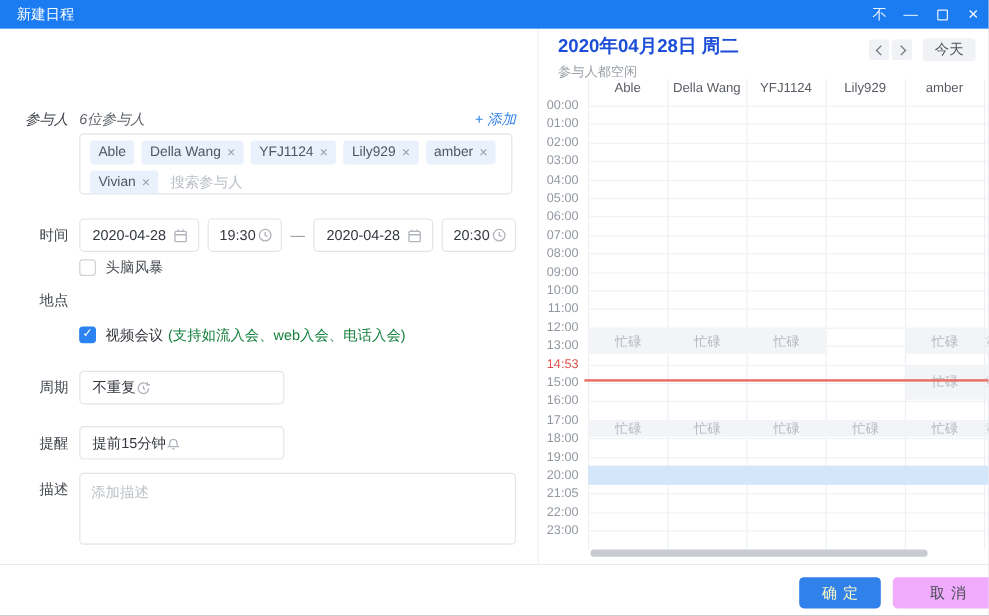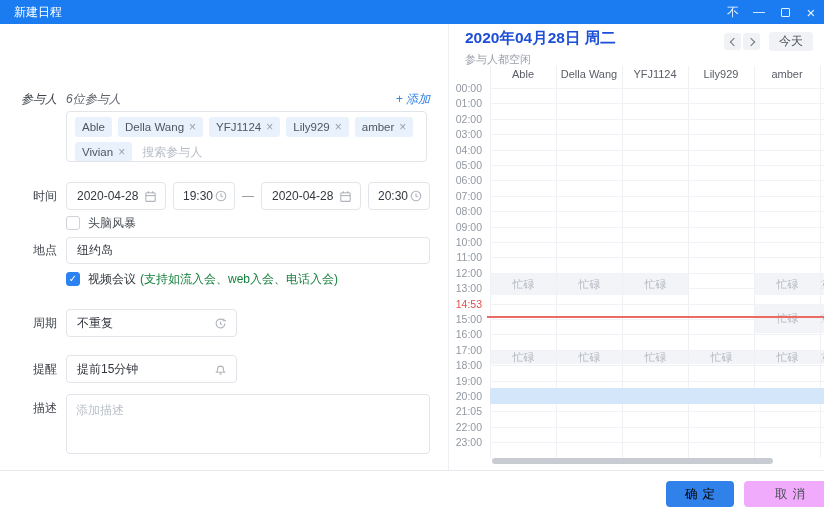--- a/index.html
+++ b/index.html
@@ -45,21 +45,21 @@
 
   .row-location { top:213px; height:27px; }
   .loc-input { flex:1; height:27px; border:1px solid #e1e4e9; border-radius:4px; padding:0 10px; font-size:12px; color:#33373d; font-family:inherit; outline:none; }
 
   .row-video { top:247px; height:16px; left:66px; }
   .video-label { font-size:12px; color:#34383d; margin-left:8px; }
   .video-note { font-size:12px; color:#15803d; margin-left:4px; }
 
   .row-repeat { top:285px; height:28px; }
   .row-remind { top:331px; height:28px; }
-  .sel-box { width:171px; height:28px; padding:0 9px 0 10px; justify-content:space-between; cursor:pointer; }
+  .sel-box { width:171px; height:28px; padding:0 9px 0 10px; justify-content:flex-start; cursor:pointer; }
 
   .row-desc { top:370px; align-items:flex-start; }
   .row-desc .flabel { line-height:16px; margin-top:6px; }
   .desc-area { flex:1; height:60px; border:1px solid #e1e4e9; border-radius:4px; padding:7px 9px; font-size:12px; color:#33373d; font-family:inherit; resize:none; outline:none; }
   .desc-area::placeholder, .loc-input::placeholder { color:#b9bfc7; }
 
   .icon-svg { flex:none; display:block; }
 
   
   .v-divider { position:absolute; left:448px; top:24px; width:1px; height:446px; background:#edeff2; }
@@ -83,21 +83,21 @@
   .hline { position:absolute; height:1px; background:#f1f2f5; }
   .vline { position:absolute; width:1px; background:#eef0f3; }
   .busy { position:absolute; background:#f3f4f7; display:flex; align-items:center; justify-content:center; font-size:11px; color:#b4b8c0; overflow:hidden; z-index:2; white-space:nowrap; }
   .selection { position:absolute; background:#d3e6fa; z-index:1; cursor:pointer; }
   .nowline { position:absolute; height:2px; background:#e96b63; z-index:3; }
   .hscroll-thumb { position:absolute; left:43px; top:434px; width:281px; height:6px; border-radius:3px; background:#c8ccd2; cursor:pointer; }
 
   
   .footer { position:absolute; left:0; right:0; top:471px; height:42px; background:#fff; }
   .btn { position:absolute; top:10px; height:26px; border:none; border-radius:4px; font-size:12.5px; letter-spacing:5px; text-indent:5px; font-family:inherit; display:flex; align-items:center; justify-content:center; cursor:pointer; }
-  .btn-ok { left:666px; width:68px; background:#3181ea; color:#000000; }
+  .btn-ok { left:666px; width:68px; background:#3181ea; color:#fef9c3; }
   .btn-cancel { left:744px; width:92px; background:#f0abfc; color:#454a50; }
 </style>
 </head>
 <body>
 
 <div class="window">
 
   <div class="titlebar">
     <span class="titlebar-text">新建日程</span>
     <div class="win-controls">
@@ -178,21 +178,20 @@
       </div>
     </div>
 
     <div class="lrow row-allday">
       <span class="checkbox"></span>
       <span class="cb-label">头脑风暴</span>
     </div>
 
     <div class="lrow row-location">
       <span class="flabel">地点</span>
-      <input class="loc-input" value="纽约岛" style="">
     </div>
 
     <div class="lrow row-video">
       <span class="checkbox checked">✓</span>
       <span class="video-label">视频会议</span>
       <span class="video-note">(支持如流入会、web入会、电话入会)</span>
     </div>
 
     <div class="lrow row-repeat">
       <span class="flabel">周期</span>

